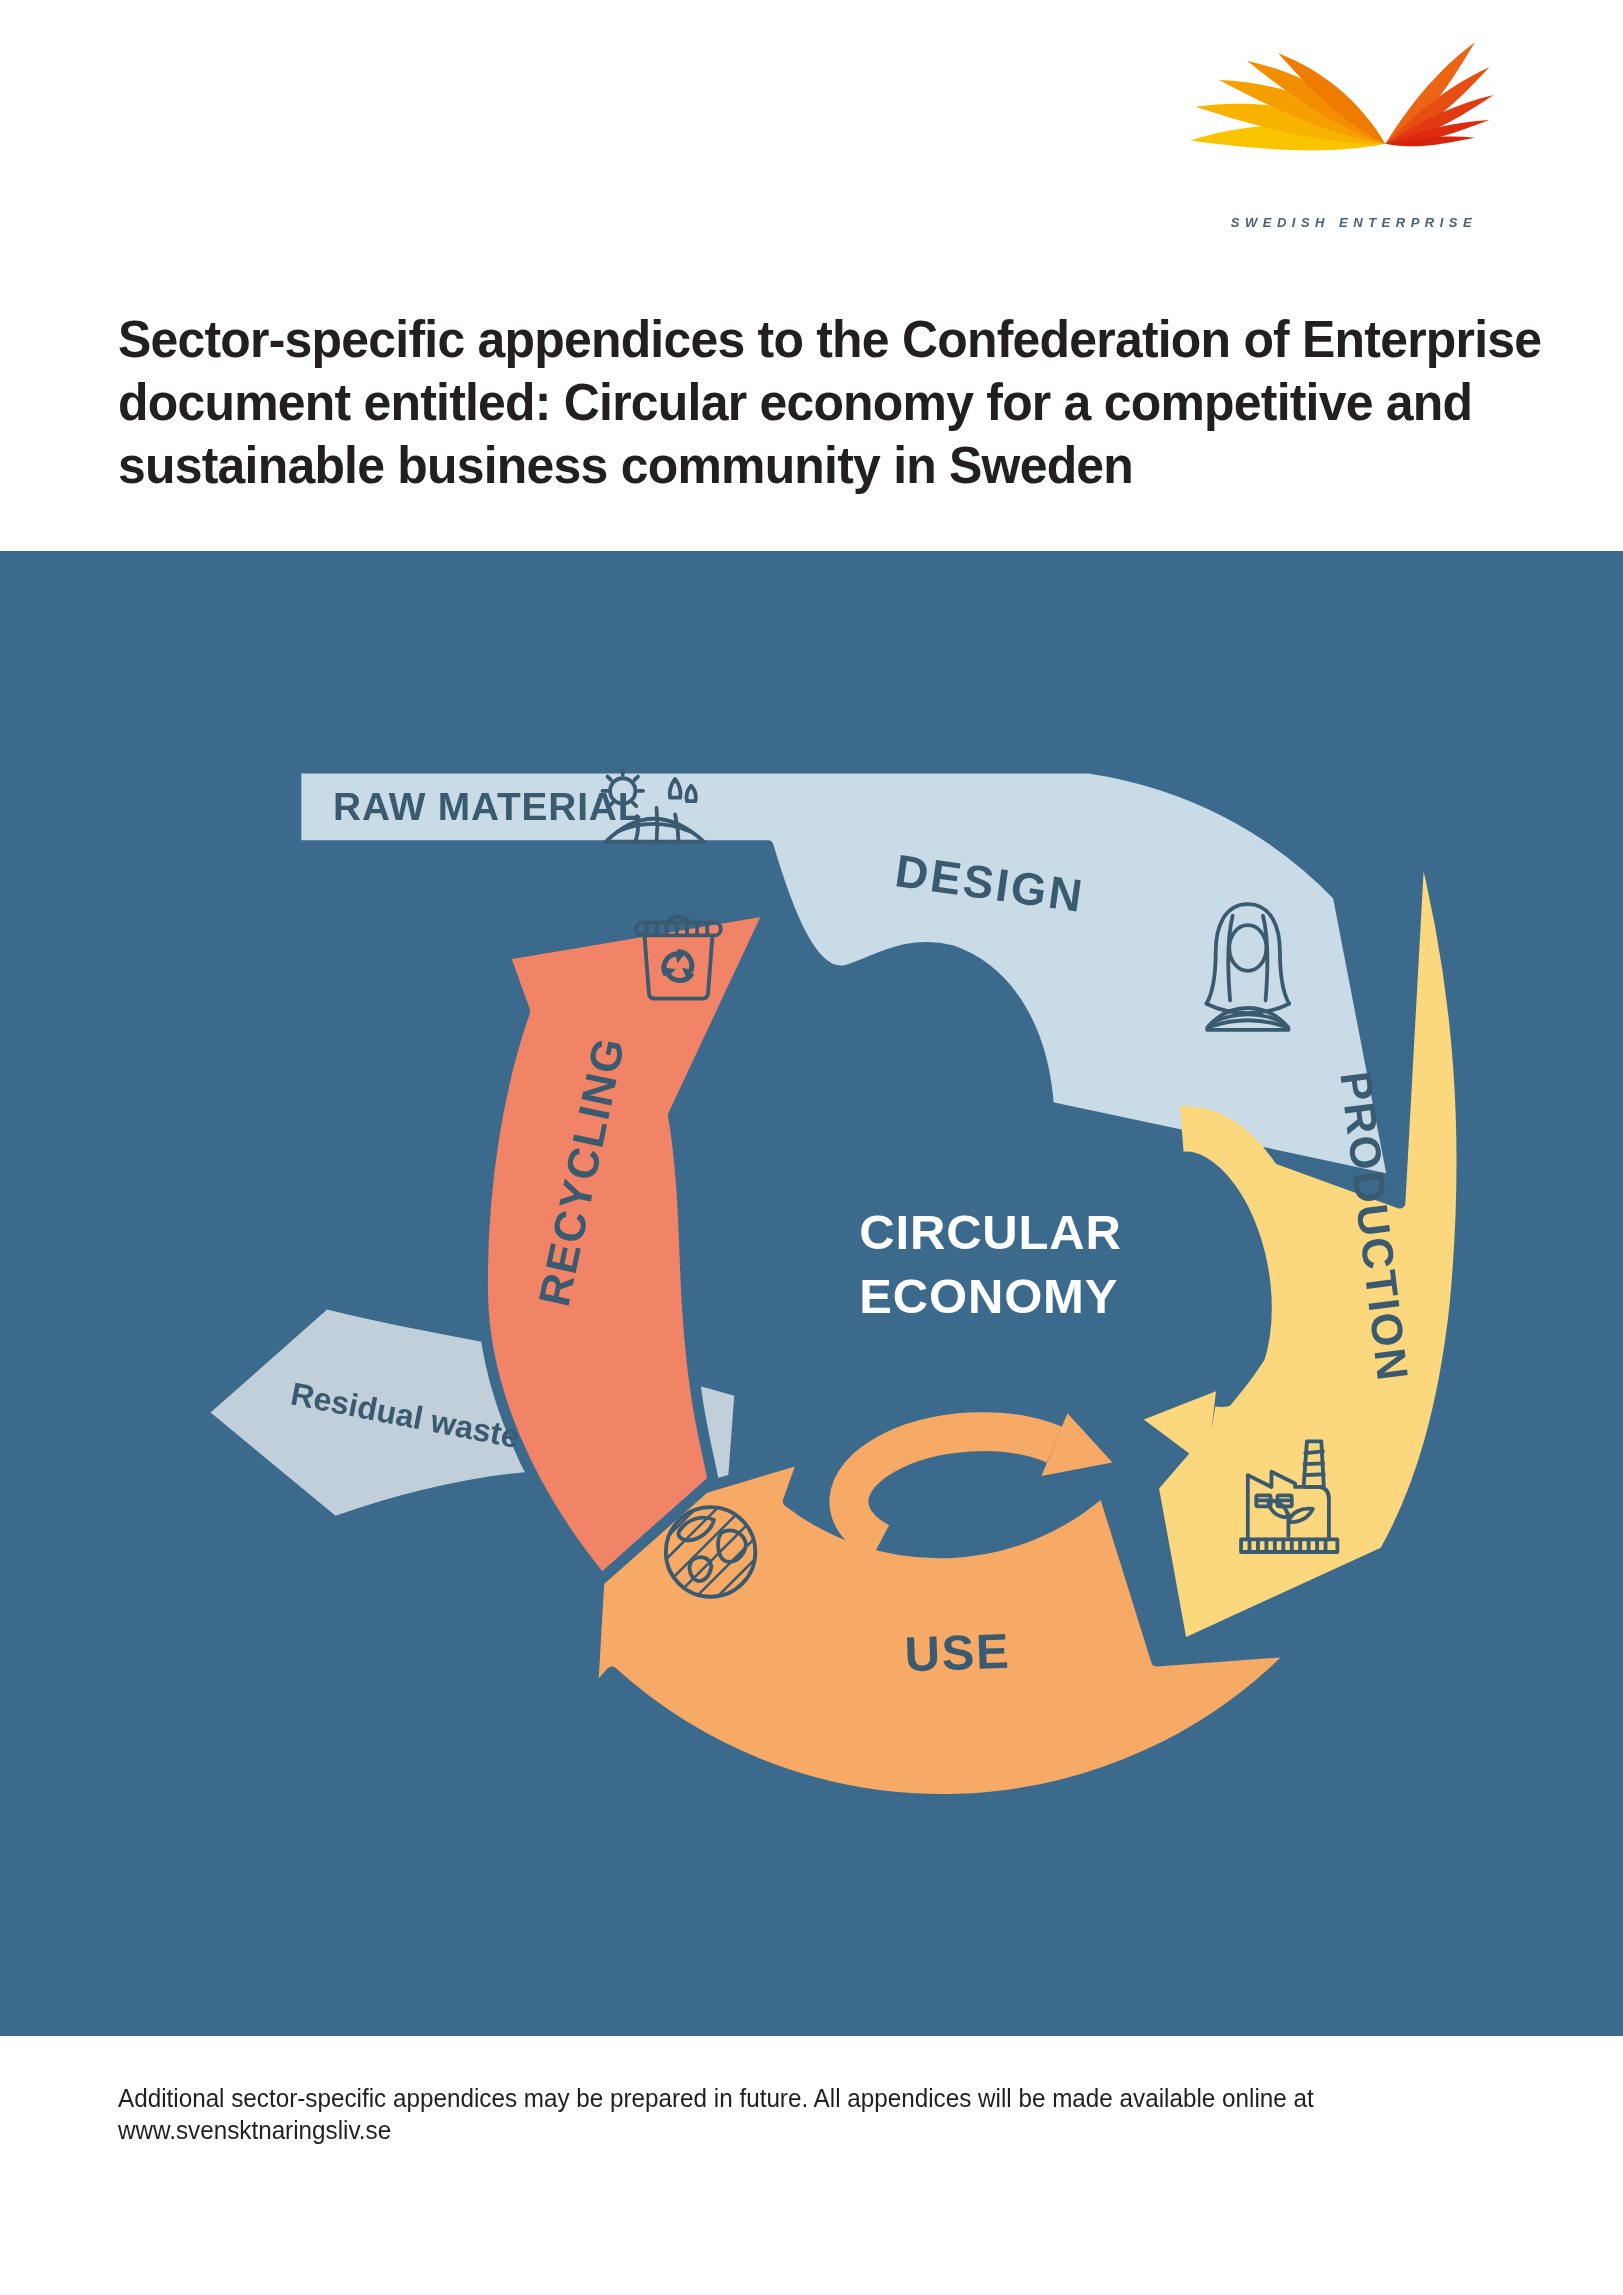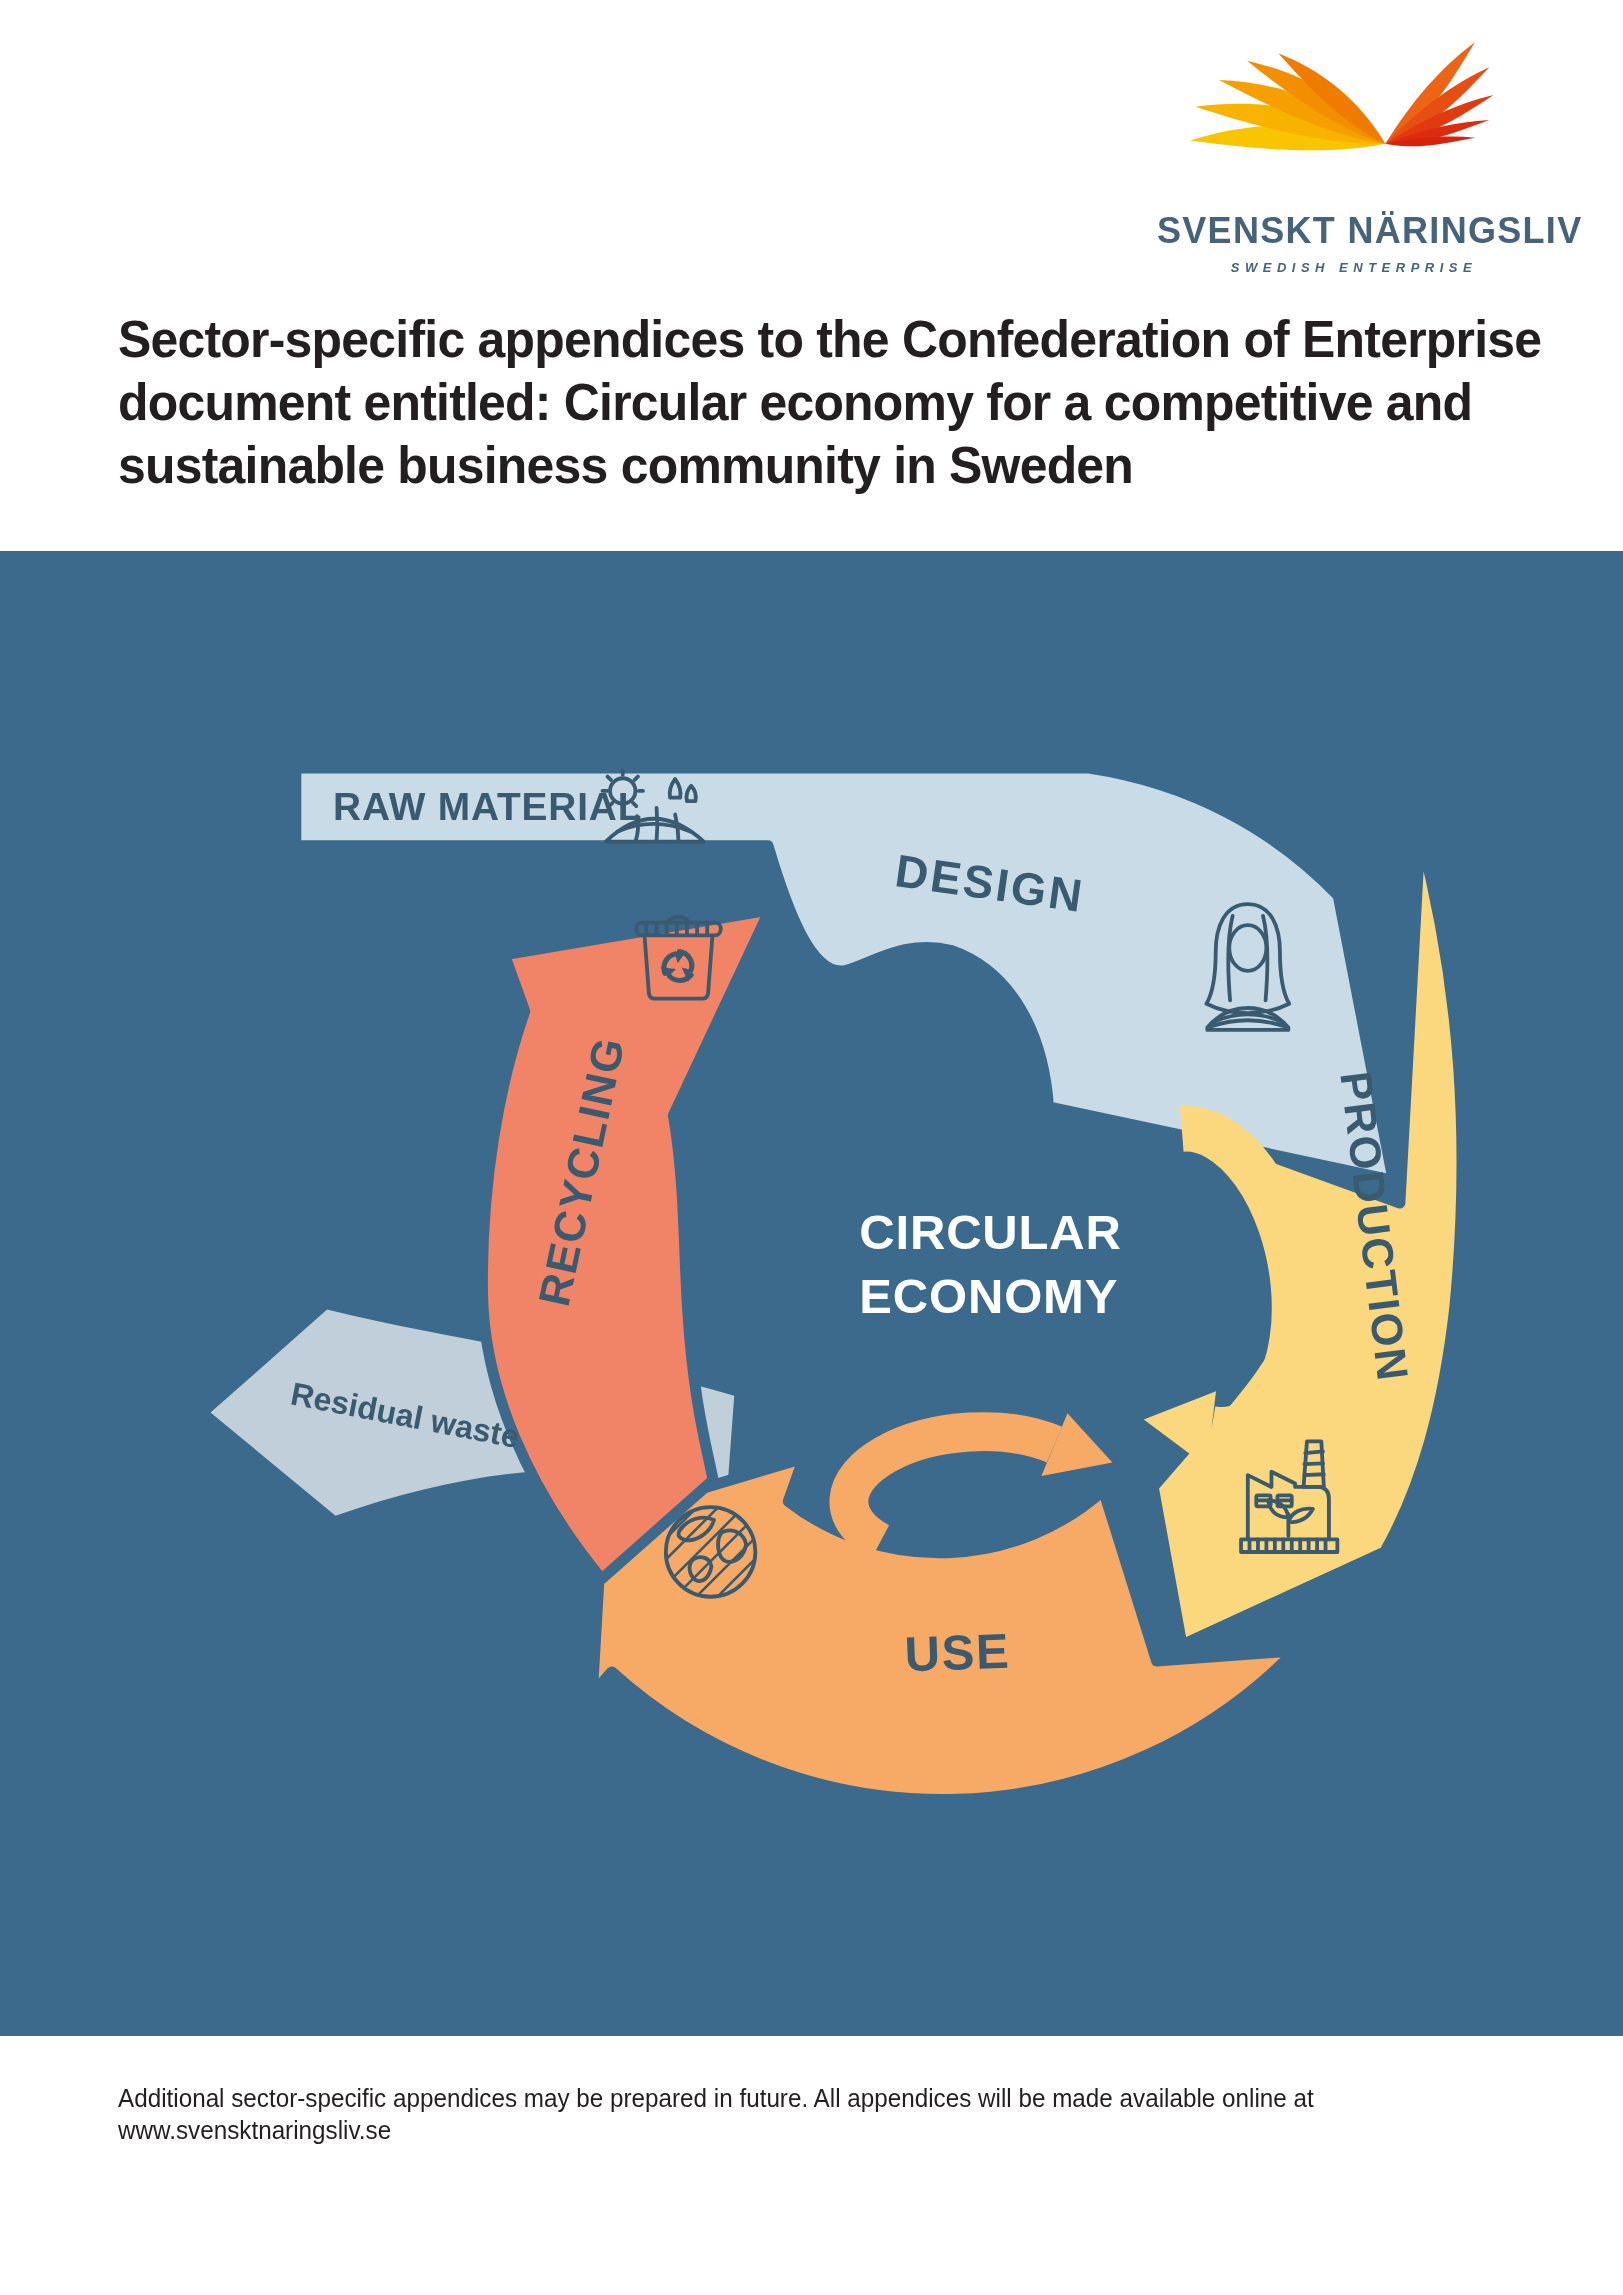--- a/index.html
+++ b/index.html
@@ -52,21 +52,20 @@
 
         <g>
           <path transform="rotate(2,270,130)" fill="#EC6414" d="M270 130 C300 78 332 38 372 6 C342 60 318 102 270 130 Z"></path>
           <path transform="rotate(14,270,130)" fill="#E74E12" d="M270 130 C300 80 330 42 368 12 C340 62 316 102 270 130 Z"></path>
           <path transform="rotate(26,270,130)" fill="#E23A10" d="M270 130 C298 84 326 50 360 22 C334 66 312 102 270 130 Z"></path>
           <path transform="rotate(38,270,130)" fill="#DC2B0E" d="M270 130 C296 88 320 58 350 32 C326 70 308 104 270 130 Z"></path>
           <path transform="rotate(48,270,130)" fill="#D6230C" d="M270 130 C292 94 312 68 336 46 C316 78 302 106 270 130 Z"></path>
         </g>
       </g>
     </svg>
-    <div class="brand">SVENSKT NÄRINGSLIV</div>
     <div class="tagline">SWEDISH ENTERPRISE</div>
   </div>
 
   <div class="title">
     <div>Sector-specific appendices to the Confederation of Enterprise</div>
     <div>document entitled: Circular economy for a competitive and</div>
     <div>sustainable business community in Sweden</div>
   </div>
 
   <div class="panel">

